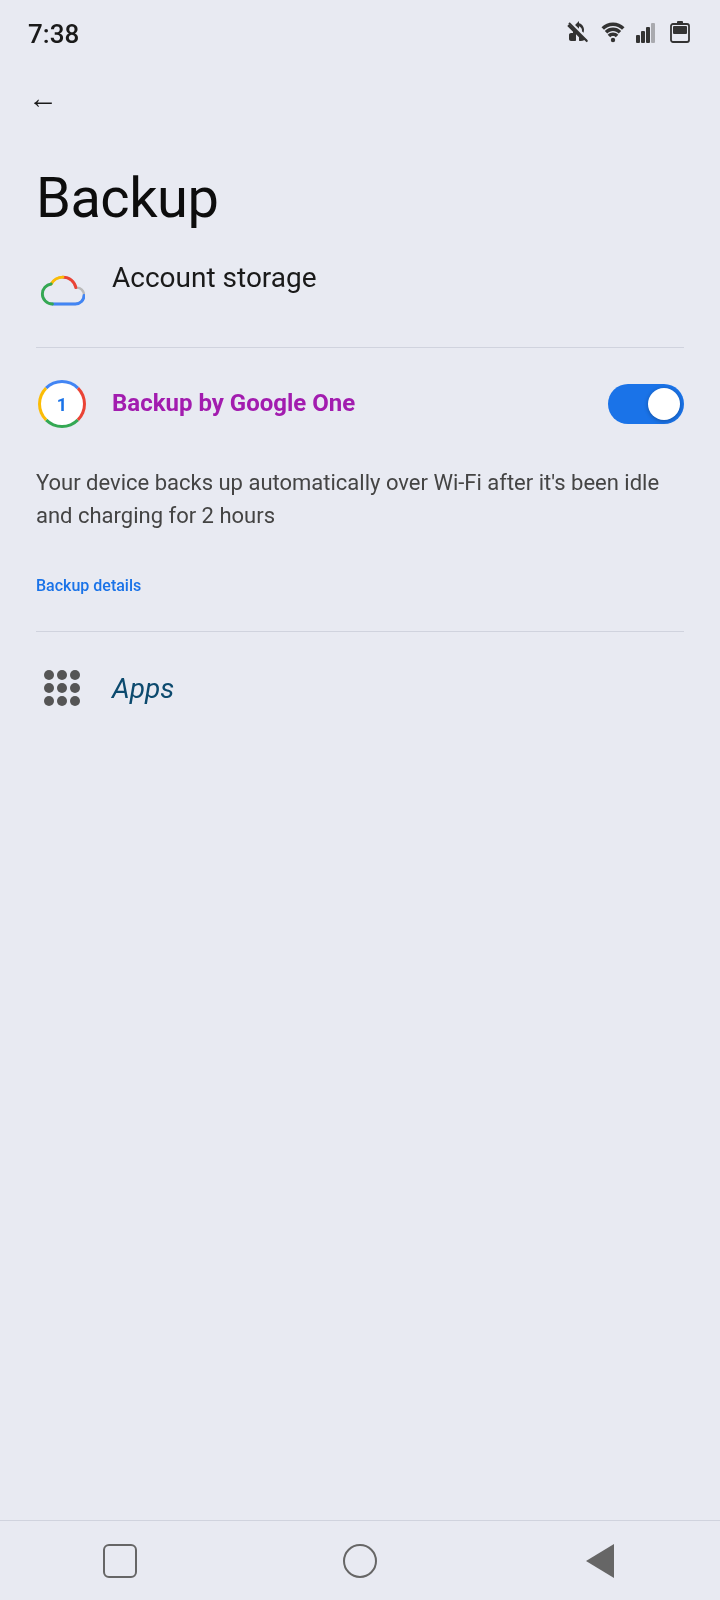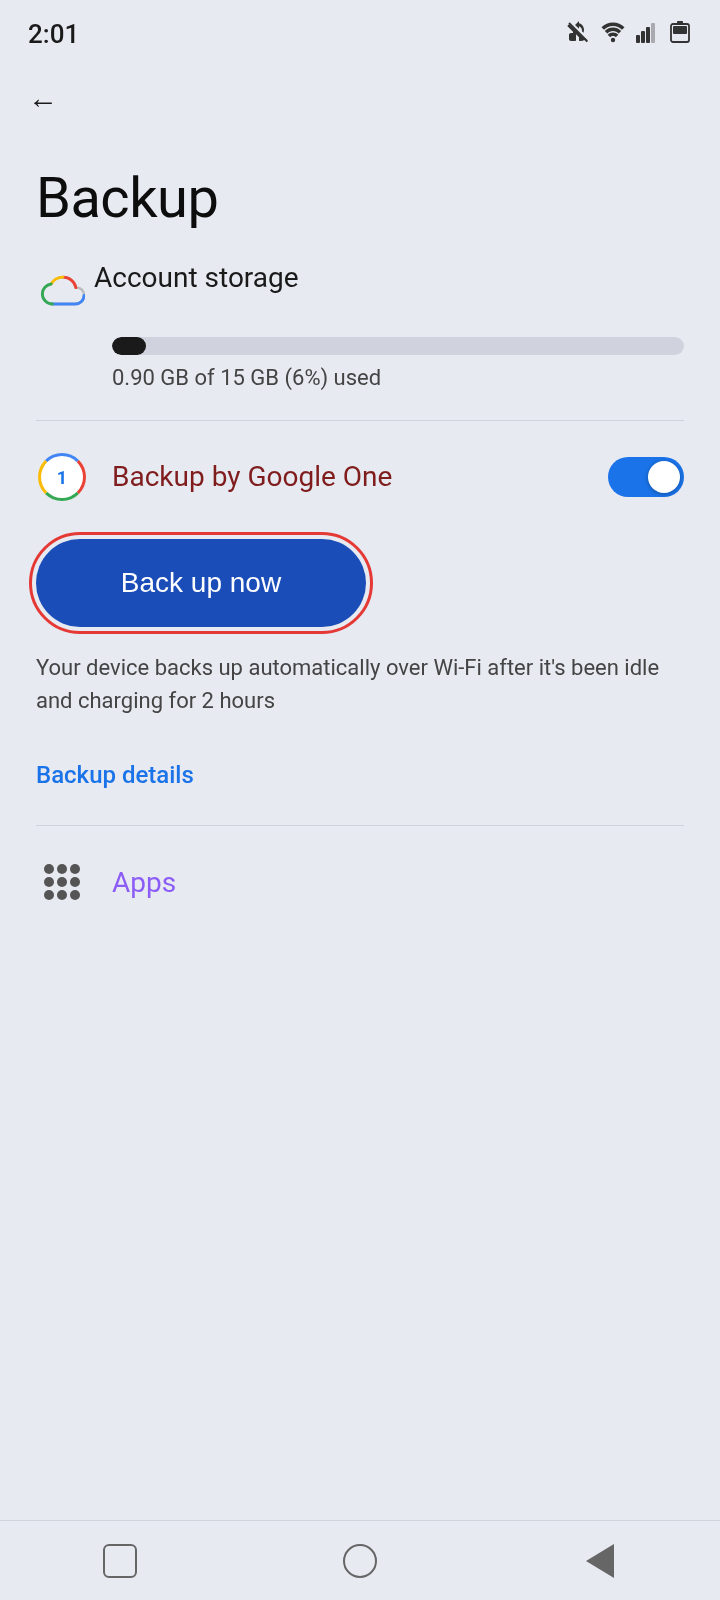--- a/index.html
+++ b/index.html
@@ -58,21 +58,21 @@
 
     
     .section {
       background: transparent;
       margin-bottom: 30px;
     }
 
     .section-row {
       display: flex;
       align-items: flex-start;
-      gap: 6px;
+      gap: 24px;
       margin-bottom: 20px;
     }
 
     .section-icon {
       width: 52px;
       height: 52px;
       flex-shrink: 0;
       display: flex;
       align-items: center;
       justify-content: center;
@@ -146,23 +146,23 @@
     .backup-toggle-icon {
       width: 52px;
       height: 52px;
       flex-shrink: 0;
       display: flex;
       align-items: center;
       justify-content: center;
     }
     .backup-toggle-text {
       flex: 1;
-      font-size: 28px;
-      font-weight: 400;
-      color: #7f1d1d;
+      font-size: 24px;
+      font-weight: 700;
+      color: #a21caf;
       line-height: 1.3;
     }
     .toggle-switch {
       width: 76px;
       height: 40px;
       background: #1a73e8;
       border-radius: 20px;
       position: relative;
       cursor: pointer;
       flex-shrink: 0;
@@ -199,21 +199,21 @@
     
     .auto-backup-desc {
       font-size: 22px;
       color: #444;
       line-height: 1.5;
       margin-bottom: 44px;
     }
 
     
     .backup-details-link {
-      font-size: 24px;
+      font-size: 16px;
       color: #1a73e8;
       font-weight: 500;
       cursor: pointer;
       margin-bottom: 36px;
       display: block;
     }
 
     
     .apps-row {
       display: flex;
@@ -236,22 +236,23 @@
       gap: 3px;
     }
     .dot {
       width: 10px;
       height: 10px;
       background: #555;
       border-radius: 50%;
     }
     .apps-label {
       font-size: 28px;
-      color: #8b5cf6;
+      color: #0c4a6e;
       font-weight: 400;
+      font-style: italic;
     }
 
     
     .bottom-nav {
       position: fixed;
       bottom: 0;
       left: 0;
       width: 720px;
       height: 80px;
       background: #e8eaf2;
@@ -309,21 +310,21 @@
       font-size: 20px;
       font-weight: 700;
       color: #1a73e8;
       background: white;
     }
   </style>
 </head>
 <body>
 
 <div class="status-bar">
-  <span class="status-time">2:01</span>
+  <span class="status-time">7:38</span>
   <div class="status-icons">
 
     <span style="color:#333; font-size:22px;">
       <svg width="24" height="24" viewBox="0 0 24 24" fill="none" xmlns="http://www.w3.org/2000/svg">
         <path d="M18 9.5C18 6.46 15.87 3.9 13 3.18V1L9.09 4.91L13 8.82V6.26C14.84 6.9 16 8.6 16 10.5C16 10.73 15.97 10.95 15.94 11.17L17.47 12.7C17.81 11.69 18 10.6 18 9.5ZM3 4.27L1.27 6L7 11.73V13H5C3.9 13 3 13.9 3 15V19C3 20.1 3.9 21 5 21H9C9.55 21 10 20.55 10 20V14.27L13 17.27V20.82C13.55 20.94 14.11 21 14.69 21C16.07 21 17.37 20.6 18.46 19.91L20.73 22.18L22 20.91L3 4.27Z" fill="#333"></path>
         <line x1="3" y1="3" x2="21" y2="21" stroke="#333" stroke-width="2"></line>
       </svg>
     </span>
 
     <span style="color:#333;">
@@ -370,44 +371,37 @@
 
           <path d="M14 31.5H38C43.0 31.5 47 27.5 47 22.5" stroke="#4285f4" stroke-width="3" fill="none" stroke-linecap="round"></path>
           <path d="M38.5 14.5C37.2 8.1 31.7 3.5 25 3.5" stroke="#ea4335" stroke-width="3" fill="none" stroke-linecap="round"></path>
           <path d="M25 3.5C19.7 3.5 15.1 6.4 12.7 10.7" stroke="#fbbc05" stroke-width="3" fill="none" stroke-linecap="round"></path>
           <path d="M12.7 10.7C7.6 11.3 3.5 15.6 3.5 21C3.5 26.8 8.2 31.5 14 31.5" stroke="#34a853" stroke-width="3" fill="none" stroke-linecap="round"></path>
         </svg>
       </div>
       <span class="section-title">Account storage</span>
     </div>
 
-    <div class="storage-info">
-      <div class="storage-bar-container">
-        <div class="storage-bar-fill" style="width: 6%;"></div>
-      </div>
-      <span class="storage-text">0.90 GB of 15 GB (6%) used</span>
-    </div>
 
   </div>
 
   <div class="divider"></div>
 
   <div class="backup-toggle-row">
     <div class="backup-toggle-icon">
       <div class="google-one-icon">
         <span style="font-size:18px; font-weight:700; color:#1a73e8;">1</span>
       </div>
     </div>
     <span class="backup-toggle-text">Backup by Google One</span>
     <div class="toggle-switch">
       <div class="knob"></div>
     </div>
   </div>
 
-  <button class="back-up-now-btn">Back up now</button>
 
   <p class="auto-backup-desc">Your device backs up automatically over Wi-Fi after it's been idle and charging for 2 hours</p>
 
   <a class="backup-details-link">Backup details</a>
 
   <div class="divider"></div>
 
   <div class="apps-row">
     <div class="apps-dots-icon">
       <div class="apps-dots-grid">

